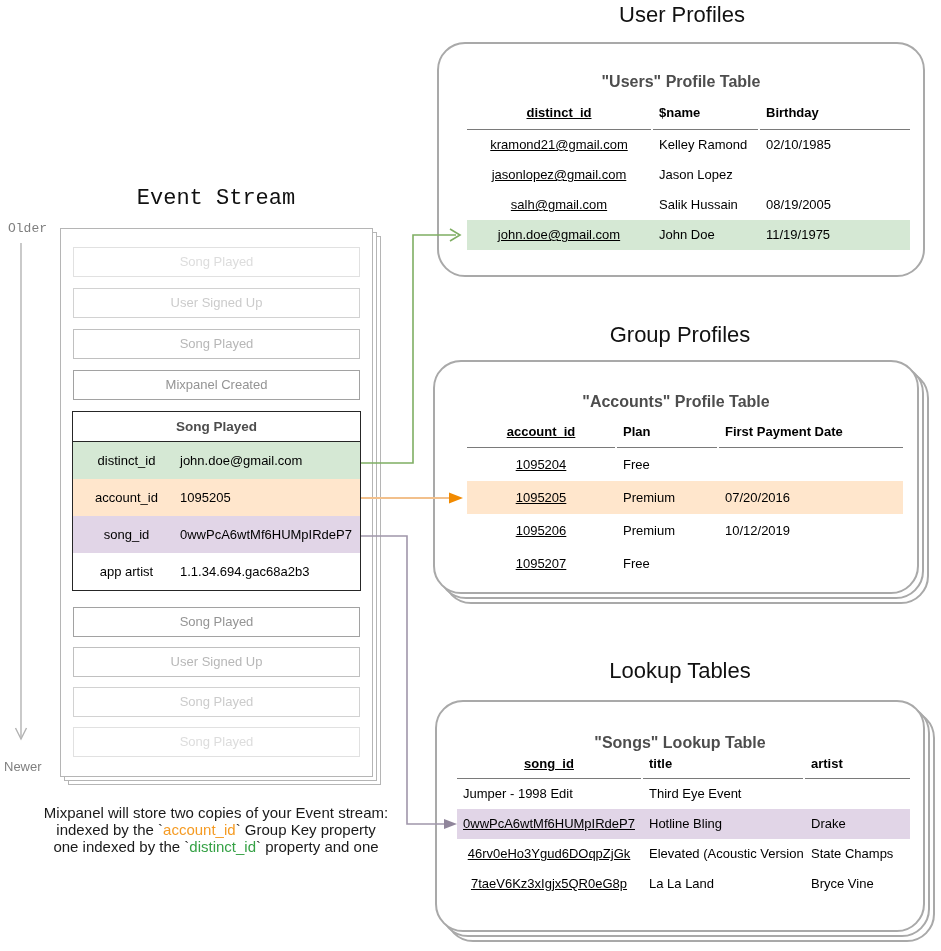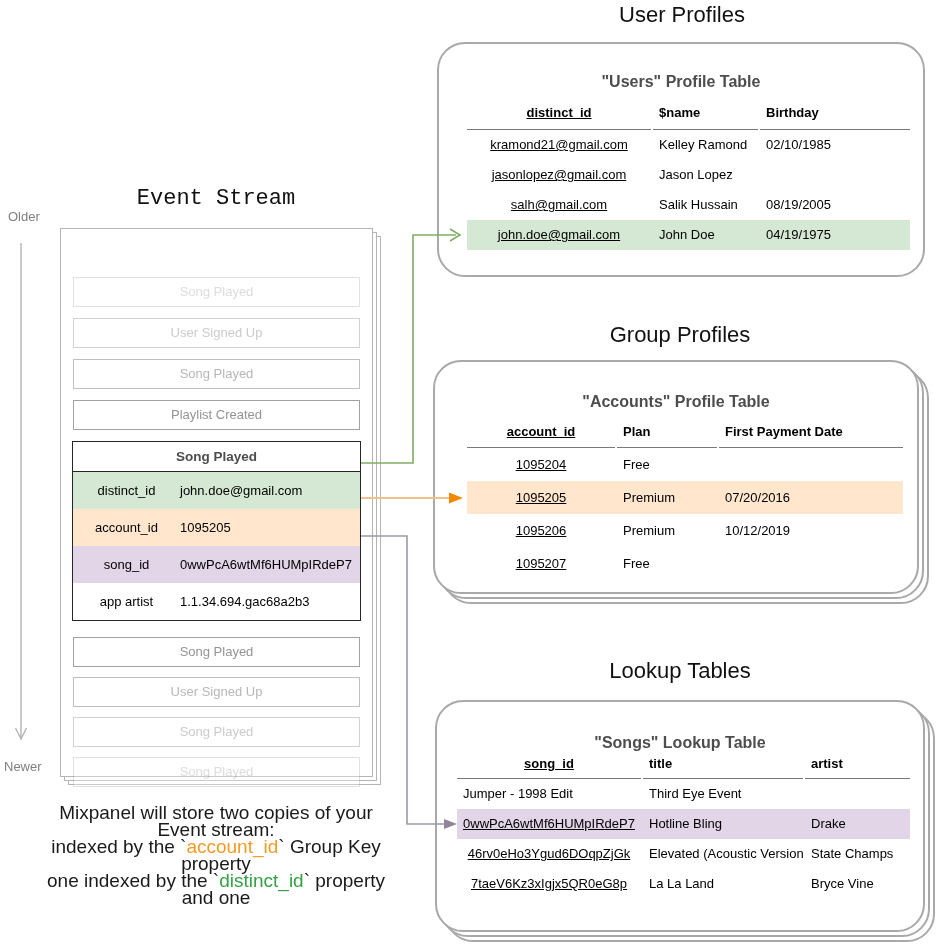--- a/index.html
+++ b/index.html
@@ -9,36 +9,36 @@
   }
   
   .big-title{position:absolute;width:300px;text-align:center;font-size:22px;color:#111;}
   .t-event{left:66px;top:186px;font-family:Liberation Mono, monospace;}
   .t-user{left:532px;top:2px;}
   .t-group{left:530px;top:322px;}
   .t-lookup{left:530px;top:658px;}
 
   
   .tl-label{position:absolute;font-size:13px;color:#7f7f7f;}
-  .older{left:8px;top:209px;}
+  .older{left:8px;top:221px;font-family:Liberation Mono, monospace;}
   .newer{left:4px;top:759px;}
 
   
   .stackbox{position:absolute;}
   .layer{position:absolute;inset:0;background:#fff;border:1.5px solid #b5b5b5;}
   .round .layer{border-radius:28px;border-width:2px;border-color:#a9a9a9;}
   .off1{transform:translate(4px,4px);}
   .off2{transform:translate(8px,8px);}
   .roff1{transform:translate(5px,5px);}
   .roff2{transform:translate(10px,10px);}
   .inner{position:absolute;inset:0;}
 
   
   .stream{left:60px;top:228px;width:313px;height:549px;}
-  .stream .inner{padding-top:19px;box-sizing:border-box;margin-top:30px;}
+  .stream .inner{padding-top:19px;box-sizing:border-box;}
   .ev{width:287px;height:30px;margin:0 auto 11px auto;border:1px solid #9e9e9e;
       box-sizing:border-box;text-align:center;line-height:28px;font-size:13px;color:#8f8f8f;background:#fff;}
   .o1{opacity:.30;} .o2{opacity:.46;} .o3{opacity:.64;} .o4{opacity:.95;}
   .after1{margin-top:16px;}
   .ev-after{margin-bottom:10px;}
 
   .ev-card{width:289px;margin:0 auto;border:1px solid #262626;background:#fff;box-sizing:border-box;}
   .ev-card-header{height:29px;line-height:29px;text-align:center;font-weight:bold;
       font-size:13.5px;color:#4d4d4d;border-bottom:1px solid #262626;background:#fff;}
   .prop-row{display:flex;height:37px;font-size:13px;}
@@ -77,21 +77,21 @@
   .tbl-accounts .thead .c{line-height:28px;height:29px;}
   .tbl-accounts .trow .c{line-height:33px;height:33px;}
 
   .tbl-songs{left:22px;top:50px;width:453px;}
   .tbl-songs .thead,.tbl-songs .trow{grid-template-columns:184px 160px 105px;}
   .tbl-songs .thead .c{line-height:27px;height:28px;}
   .tbl-songs .trow .c{line-height:30px;height:30px;}
 
   
   .caption{position:absolute;left:36px;top:804px;width:360px;text-align:center;
-      font-size:19px;line-height:17px;color:#1a1a1a;}
+      font-size:15px;line-height:17px;color:#1a1a1a;}
   .code-green{color:#35a145;}
   .code-orange{color:#f59b23;}
 
   
   .wires{position:absolute;inset:0;pointer-events:none;}
 </style>
 </head>
 <body>
 
 <div class="canvas">
@@ -105,21 +105,21 @@
   <div class="tl-label newer">Newer</div>
 
   <div class="stackbox stream">
     <div class="layer off2"></div>
     <div class="layer off1"></div>
     <div class="layer"></div>
     <div class="inner">
       <div class="ev o1">Song Played</div>
       <div class="ev o2">User Signed Up</div>
       <div class="ev o3">Song Played</div>
-      <div class="ev o4">Playlist Created</div>
+      <div class="ev o4">Mixpanel Created</div>
 
       <div class="ev-card">
         <div class="ev-card-header">Song Played</div>
         <div class="prop-row hl-green">
           <div class="prop-key">distinct_id</div>
           <div class="prop-val">john.doe@gmail.com</div>
         </div>
         <div class="prop-row hl-orange">
           <div class="prop-key">account_id</div>
           <div class="prop-val">1095205</div>
@@ -161,21 +161,21 @@
           <div class="c c2">Jason Lopez</div>
         </div>
         <div class="trow">
           <div class="c c1 u">salh@gmail.com</div>
           <div class="c c2">Salik Hussain</div>
           <div class="c c3">08/19/2005</div>
         </div>
         <div class="trow hl-green">
           <div class="c c1 u">john.doe@gmail.com</div>
           <div class="c c2">John Doe</div>
-          <div class="c c3">04/19/1975</div>
+          <div class="c c3">11/19/1975</div>
         </div>
       </div>
     </div>
   </div>
 
   <div class="stackbox round card-accounts">
     <div class="layer roff2"></div>
     <div class="layer roff1"></div>
     <div class="layer"></div>
     <div class="inner">

